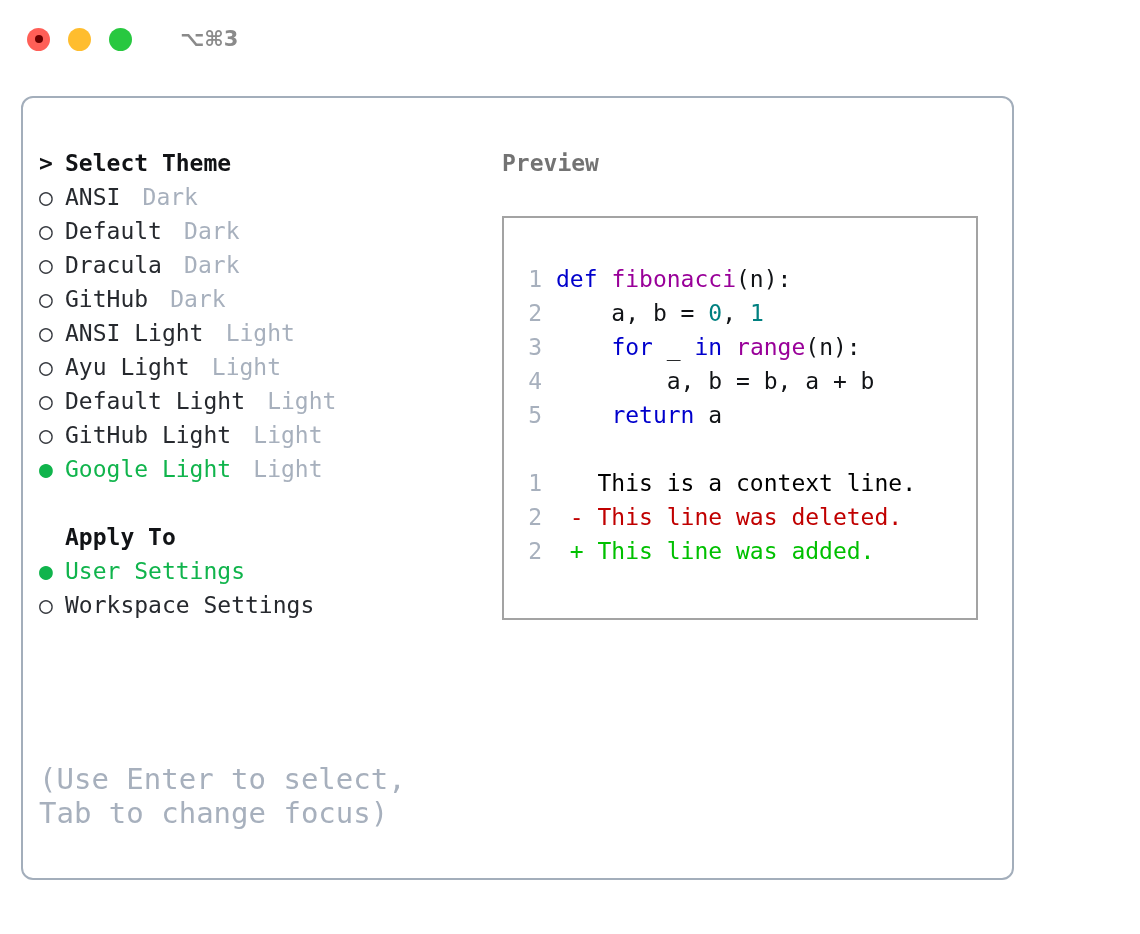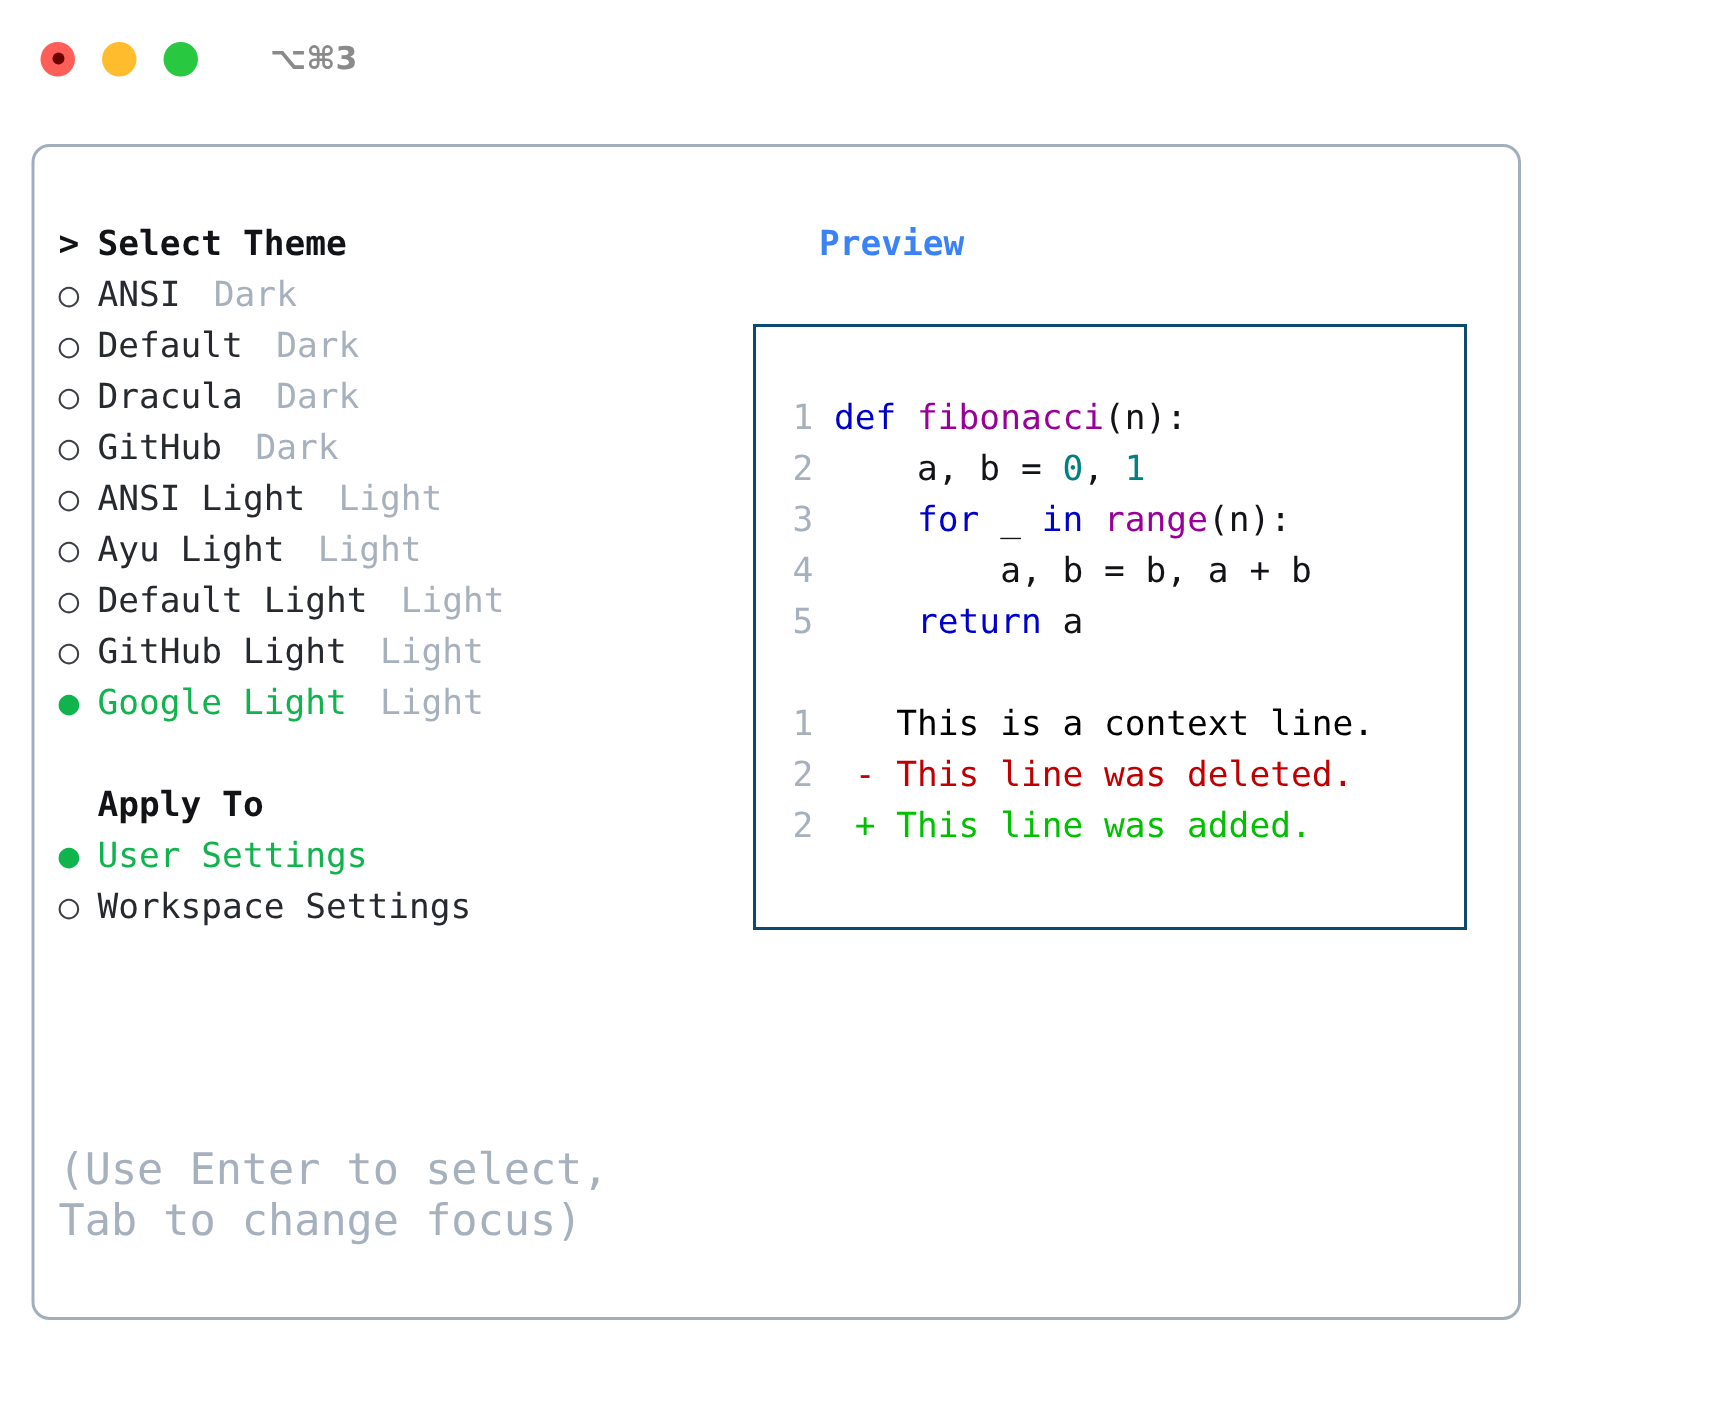--- a/index.html
+++ b/index.html
@@ -153,29 +153,28 @@
     position: absolute;
     left: 479px;
     top: 48px;
     width: 490px;
   }
 
   #preview-title {
     font-size: 23px;
     line-height: 34px;
     font-weight: bold;
-    color: #3b82f6;
+    color: #737373;
     margin-bottom: 36px;
-    margin-left: 44px;
   }
 
   #code-panel {
     width: 476px;
     height: 404px;
-    border: 2px solid #0c4a6e;
+    border: 2px solid #a3a3a3;
     box-sizing: border-box;
     background: #ffffff;
     padding: 44px 0 0 16px;
   }
 
   .code-line {
     font-size: 23px;
     line-height: 34px;
     white-space: pre;
   }

